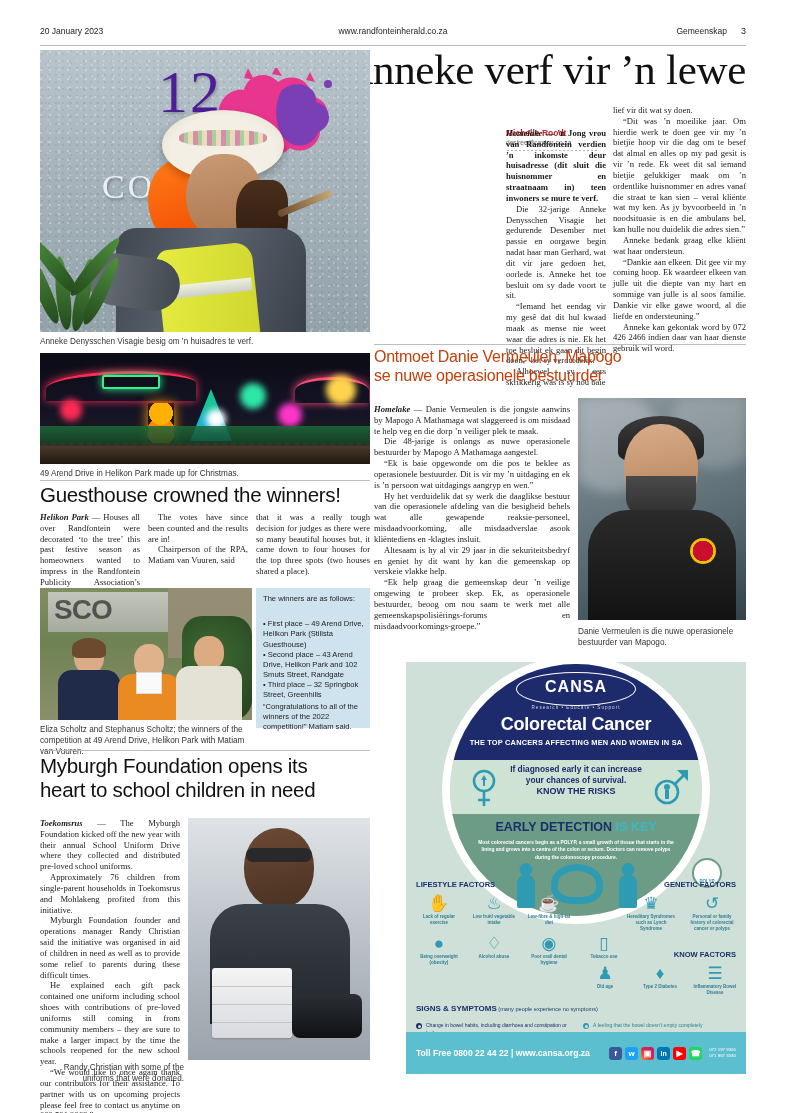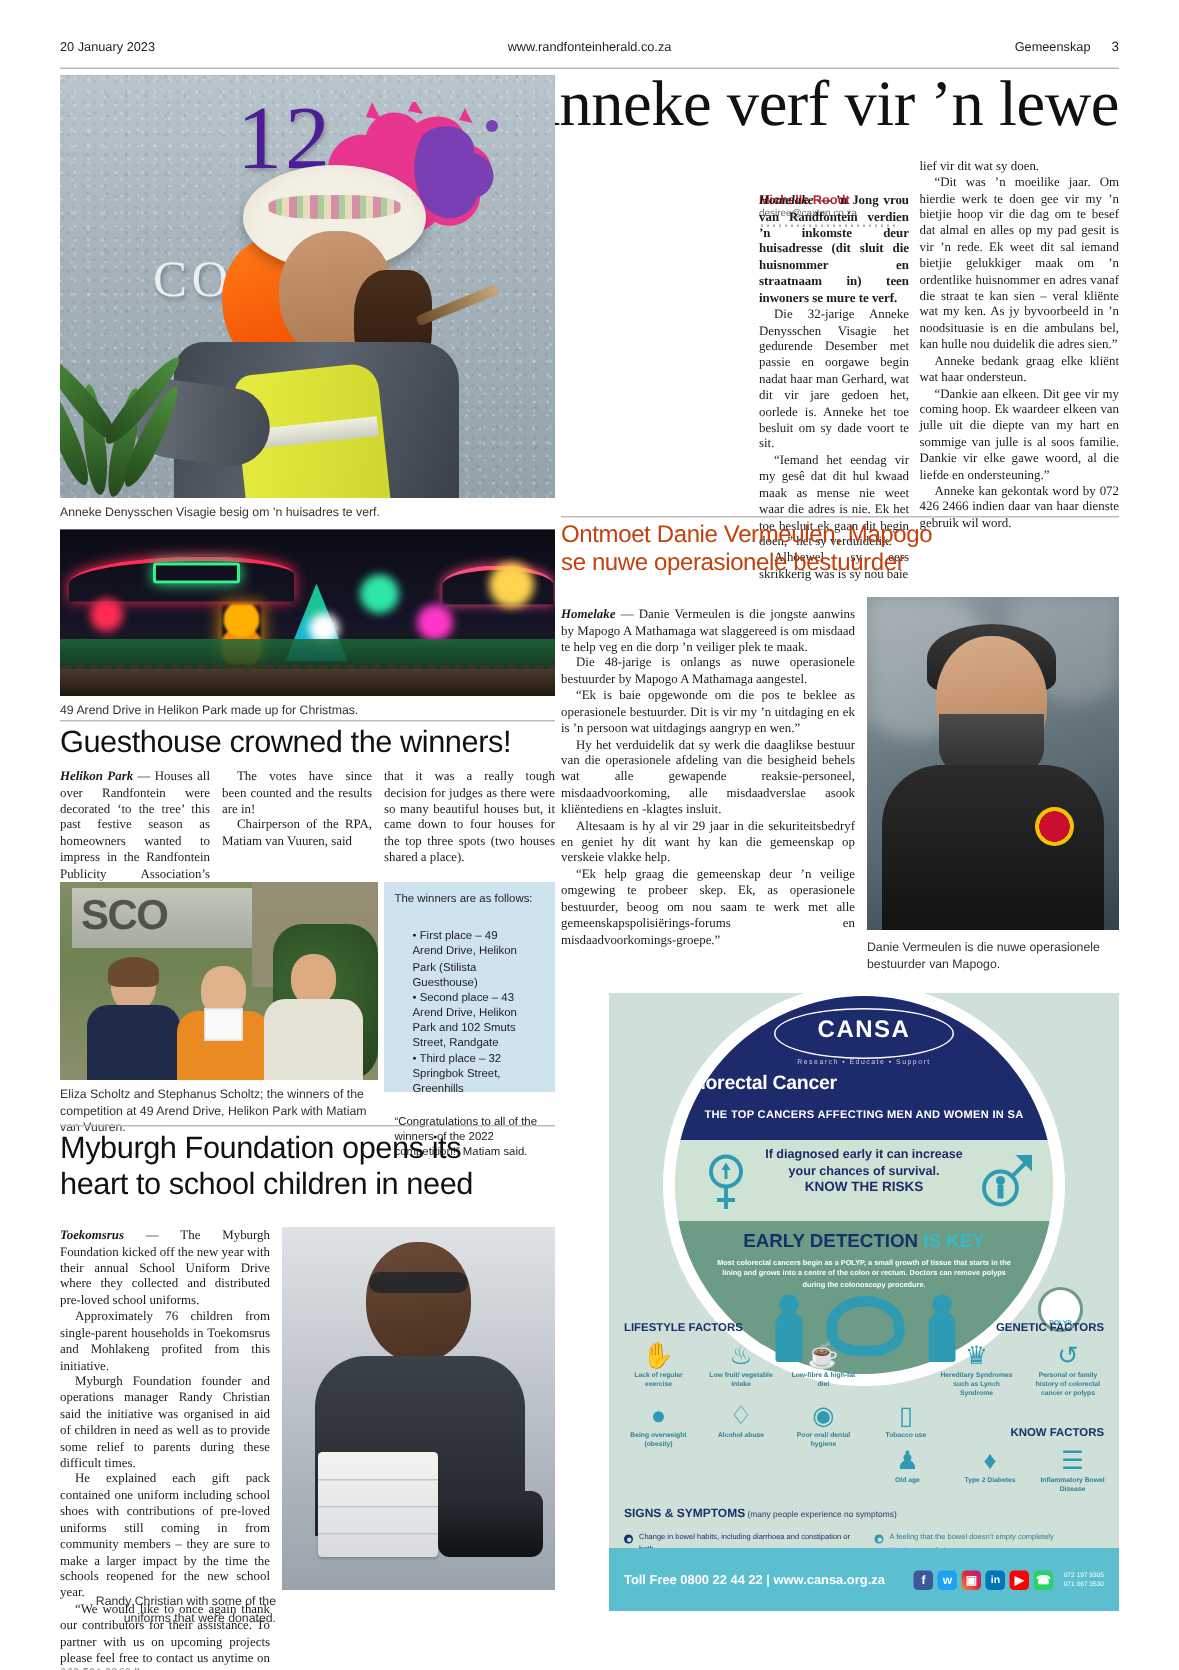--- a/index.html
+++ b/index.html
@@ -261,21 +261,21 @@
   .a3c1 { left:40px; top:512px; width:100px; font-size:8.6px; line-height:1.26; }
   .a3c2 { left:148px; top:512px; width:100px; font-size:8.6px; line-height:1.26; }
   .a3c3 { left:256px; top:512px; width:114px; font-size:8.6px; line-height:1.26; }
 
   .winners-box {
     position:absolute; left:256px; top:588px; width:114px; height:140px;
     background:#cfe3ef; padding:6px 6px 0 7px;
     font-family:"Liberation Sans", sans-serif; font-size:7.6px; line-height:1.34; color:#1c1c1c;
   }
   .winners-box .wb-title { font-weight:normal; margin-bottom:15px; }
-  .winners-box ul { margin:12px; padding:0; list-style:none; }
+  .winners-box ul { margin:0; padding:0; list-style:none; }
   .winners-box li { margin:0; }
   .winners-box .quote { margin-top:1px; }
 
   .winners-photo {
     position:absolute; left:40px; top:588px; width:212px; height:132px;
     overflow:hidden; background:#8a9a6f;
   }
   .winners-photo .backdrop {
     position:absolute; inset:0;
     background:linear-gradient(180deg,#7f8f63 0%, #6f8253 40%, #8a8f6b 100%);
@@ -361,22 +361,22 @@
   }
   .ad .cansa-word {
     position:absolute; left:0; top:6px; width:120px; text-align:center;
     color:#fff; font-weight:bold; font-size:16px; letter-spacing:1px;
   }
   .ad .cansa-sub {
     position:absolute; left:50%; top:41px; transform:translateX(-50%);
     color:#cfd6ea; font-size:4.6px; letter-spacing:1px; white-space:nowrap;
   }
   .ad .ad-title {
-    position:absolute; left:0; top:50px; width:100%; 
-    color:#fff; font-weight:bold; font-size:13px; letter-spacing:-0.2px;
+    position:absolute; left:0; top:50px; width:100%; text-align:center;
+    color:#fff; font-weight:bold; font-size:18px; letter-spacing:-0.2px;
   }
   .ad .ad-subtitle {
     position:absolute; left:0; top:74px; width:100%; text-align:center;
     color:#fff; font-weight:bold; font-size:7.4px; letter-spacing:.2px;
   }
   .ad .ad-mid-text {
     position:absolute; left:54px; top:100px; width:144px; text-align:center;
     color:#1d2a6b; font-size:8.4px; font-weight:bold; line-height:1.3;
   }
   .ad .ad-mid-text .l3 { font-size:9px; }

